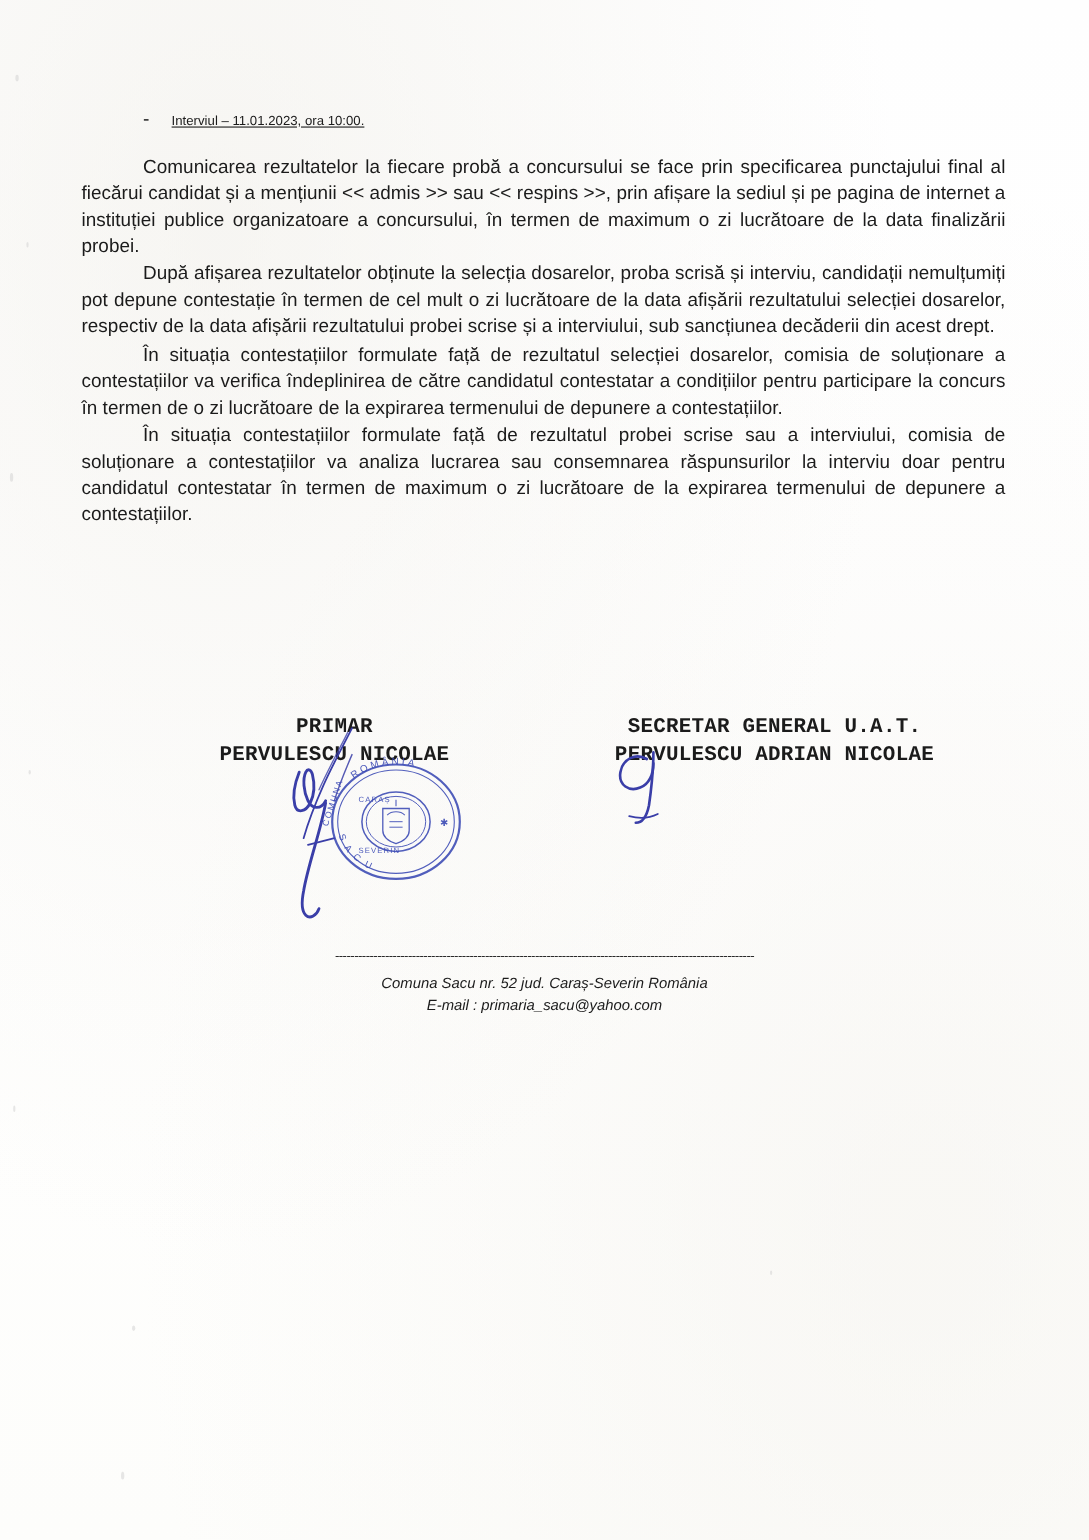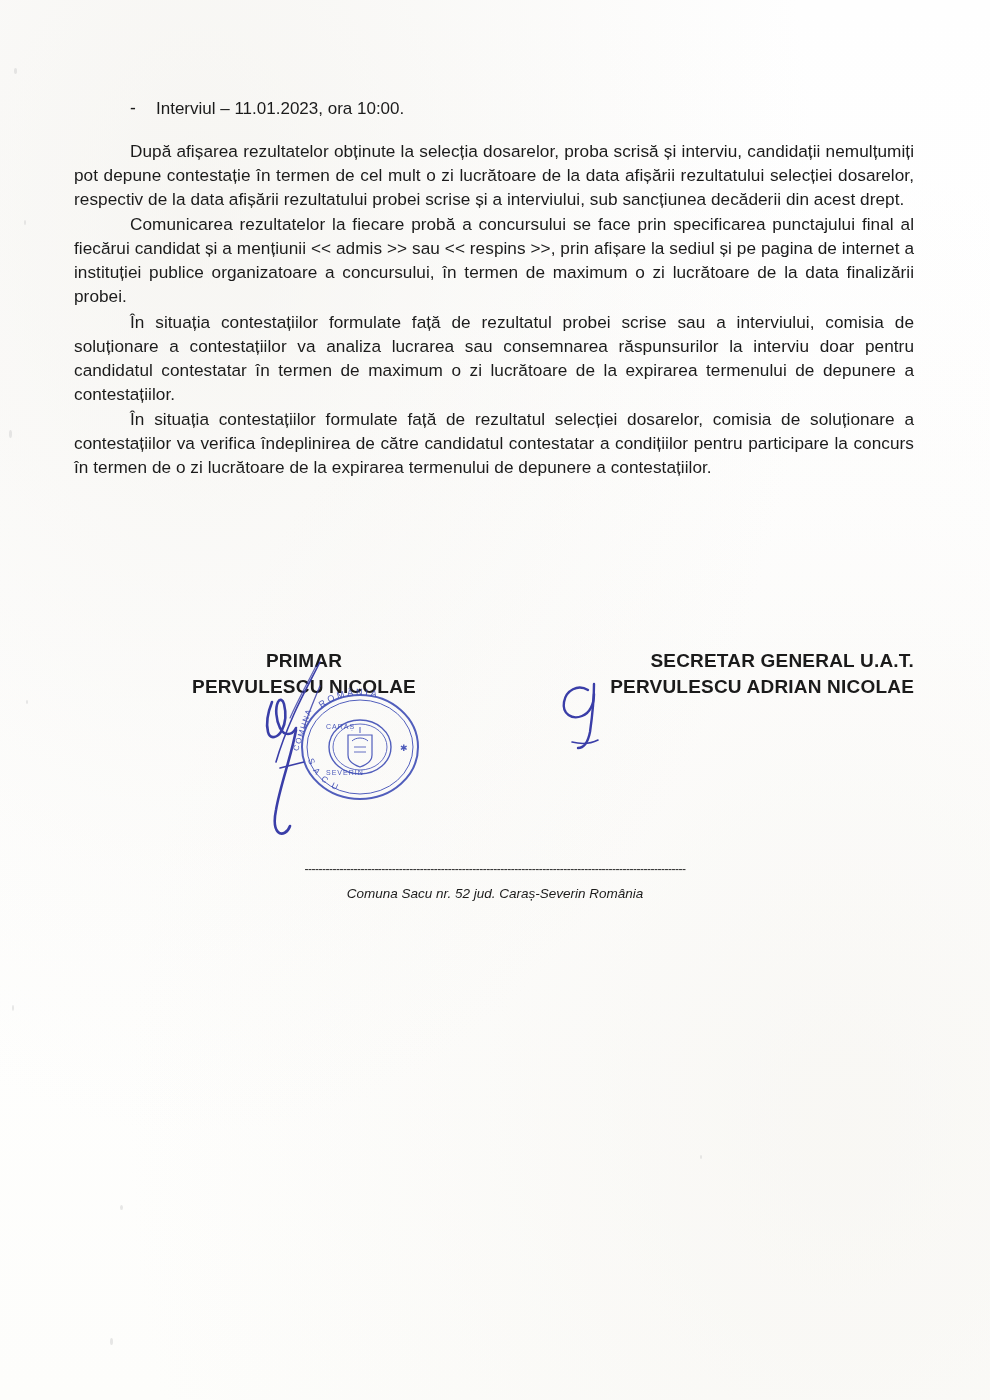--- a/index.html
+++ b/index.html
@@ -51,50 +51,52 @@
     font-size: 17.5px;
     margin-left: 56px;
     margin-bottom: 20px;
   }
   .bullet-dash {
     width: 26px;
     flex: 0 0 26px;
     font-size: 17.5px;
   }
   .bullet-text {
-    font-size: 17px;
+    font-size: 12px;
+    text-decoration: underline;
   }
 
   p.body {
     font-size: 17.2px;
     line-height: 1.40;
     text-align: justify;
     text-justify: inter-word;
     margin: 0 0 1px 0;
     text-indent: 56px;
     letter-spacing: 0.05px;
   }
 
   .signatures {
     position: absolute;
     left: 74px;
     top: 648px;
     width: 840px;
     height: 200px;
+    font-family: Liberation Mono, monospace;
   }
   .sig-block {
     position: absolute;
     text-align: center;
     font-size: 19px;
     font-weight: bold;
     line-height: 1.35;
     letter-spacing: 0.2px;
   }
   .sig-left { left: 100px; top: 0; width: 260px; }
-  .sig-right { left: 420px; top: 0; width: 420px; text-align: right; }
+  .sig-right { left: 420px; top: 0; width: 420px; }
 
   
   .ink {
     position: absolute;
     pointer-events: none;
   }
 
   
   .stamp {
     position: absolute;
@@ -145,24 +147,24 @@
   <div class="speck" style="left:110px; top:1338px;width:3px; height:7px;"></div>
   <div class="speck" style="left:700px; top:1155px;width:2px; height:4px;"></div>
 
   <div class="content">
 
     <div class="bullet-line">
       <span class="bullet-dash">-</span>
       <span class="bullet-text">Interviul – 11.01.2023, ora 10:00.</span>
     </div>
 
+    <p class="body">Comunicarea rezultatelor la fiecare probă a concursului se face prin specificarea punctajului final al fiecărui candidat și a mențiunii &lt;&lt; admis &gt;&gt; sau &lt;&lt; respins &gt;&gt;, prin afișare la sediul și pe pagina de internet a instituției publice organizatoare a concursului, în termen de maximum o zi lucrătoare de la data finalizării probei.</p>
     <p class="body">După afișarea rezultatelor obținute la selecția dosarelor, proba scrisă și interviu, candidații nemulțumiți pot depune contestație în termen de cel mult o zi lucrătoare de la data afișării rezultatului selecției dosarelor, respectiv de la data afișării rezultatului probei scrise și a interviului, sub sancțiunea decăderii din acest drept.</p>
-    <p class="body">Comunicarea rezultatelor la fiecare probă a concursului se face prin specificarea punctajului final al fiecărui candidat și a mențiunii &lt;&lt; admis &gt;&gt; sau &lt;&lt; respins &gt;&gt;, prin afișare la sediul și pe pagina de internet a instituției publice organizatoare a concursului, în termen de maximum o zi lucrătoare de la data finalizării probei.</p>
+    <p class="body">În situația contestațiilor formulate față de rezultatul selecției dosarelor, comisia de soluționare a contestațiilor va verifica îndeplinirea de către candidatul contestatar a condițiilor pentru participare la concurs în termen de o zi lucrătoare de la expirarea termenului de depunere a contestațiilor.</p>
     <p class="body">În situația contestațiilor formulate față de rezultatul probei scrise sau a interviului, comisia de soluționare a contestațiilor va analiza lucrarea sau consemnarea răspunsurilor la interviu doar pentru candidatul contestatar în termen de maximum o zi lucrătoare de la expirarea termenului de depunere a contestațiilor.</p>
-    <p class="body">În situația contestațiilor formulate față de rezultatul selecției dosarelor, comisia de soluționare a contestațiilor va verifica îndeplinirea de către candidatul contestatar a condițiilor pentru participare la concurs în termen de o zi lucrătoare de la expirarea termenului de depunere a contestațiilor.</p>
 
   </div>
 
   <div class="signatures">
 
     <div class="sig-block sig-left">
       <div>PRIMAR</div>
       <div>PERVULESCU NICOLAE</div>
     </div>
 
@@ -218,16 +220,17 @@
       <text x="46" y="44" font-size="7" letter-spacing="1">CARAȘ</text>
       <text x="46" y="90" font-size="7" letter-spacing="1">SEVERIN</text>
       <text x="120" y="66" font-size="9">✱</text>
     </g>
   </svg>
 
   <div class="footer">
     <div class="divider">-------------------------------------------------------------------------------------------------------------</div>
     <div class="footer-lines">
       <div>Comuna Sacu nr. 52 jud. Caraș-Severin România</div>
+      <div>E-mail : primaria_sacu@yahoo.com</div>
     </div>
   </div>
 
 </div>
 
 </body></html>

